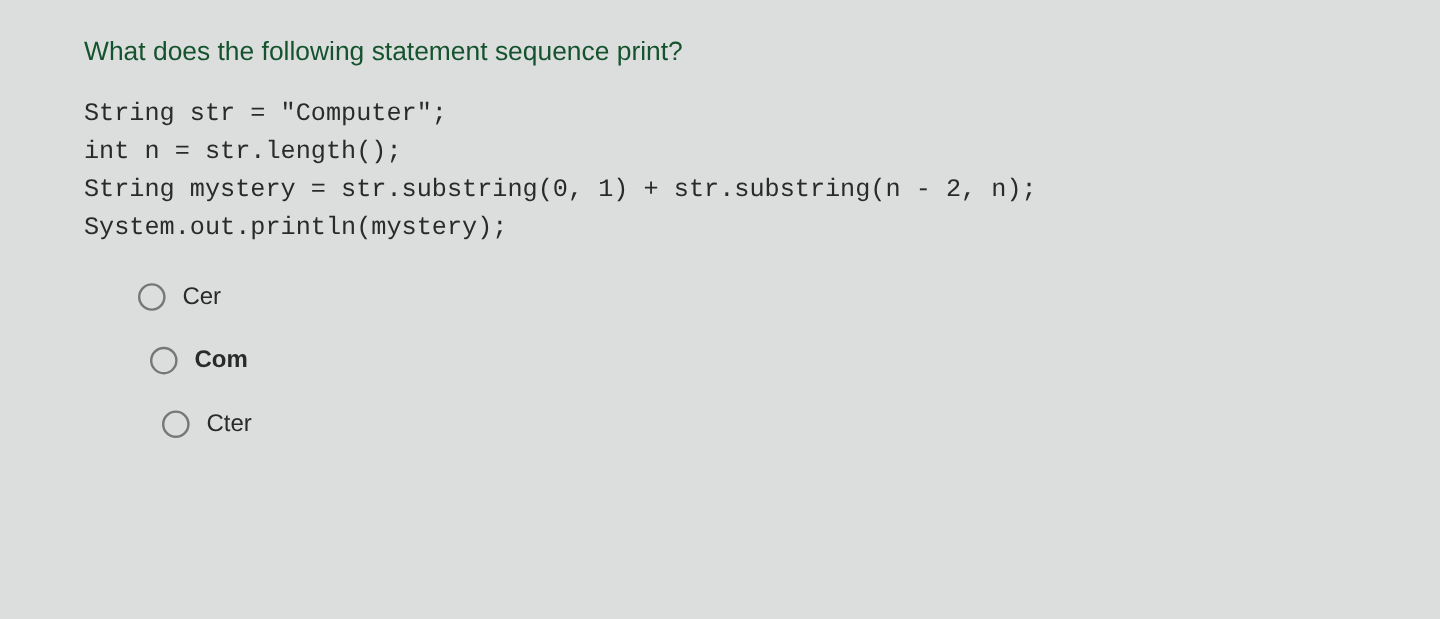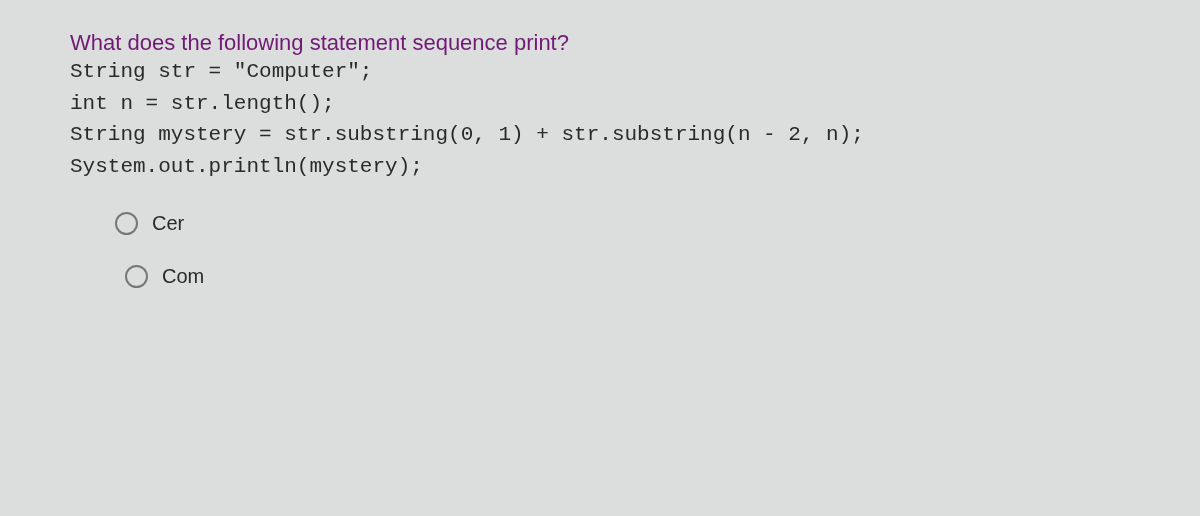--- a/index.html
+++ b/index.html
@@ -11,40 +11,42 @@
       background: #dcdddd;
       width: 1200px;
       height: 516px;
       font-family: Arial, Helvetica, sans-serif;
       color: #333;
       padding: 30px 70px;
     }
     .question-text {
       font-size: 22px;
       font-weight: 400;
-      color: #701a75;
+      color: #14532d;
+      margin-bottom: 24px;
     }
     .code-block {
       font-family: "Courier New", Courier, monospace;
       font-size: 21px;
       color: #2a2a2a;
       line-height: 1.5;
       white-space: pre;
       margin-bottom: 30px;
     }
     .options {
       padding-left: 45px;
     }
     .option {
       display: flex;
       align-items: flex-start;
       margin-bottom: 30px;
     }
     .option:nth-child(2) {
       padding-left: 10px;
+      font-weight: bold;
     }
     .option:nth-child(3) {
       padding-left: 20px;
     }
     .option:nth-child(4) {
       padding-left: 25px;
     }
     .radio-circle {
       width: 23px;
       height: 23px;
@@ -71,13 +73,17 @@
 
 <div class="options">
   <div class="option">
     <span class="radio-circle"></span>
     <span class="option-label">Cer</span>
   </div>
   <div class="option">
     <span class="radio-circle"></span>
     <span class="option-label">Com</span>
   </div>
+  <div class="option">
+    <span class="radio-circle"></span>
+    <span class="option-label">Cter</span>
+  </div>
 </div>
 
 </body></html>

